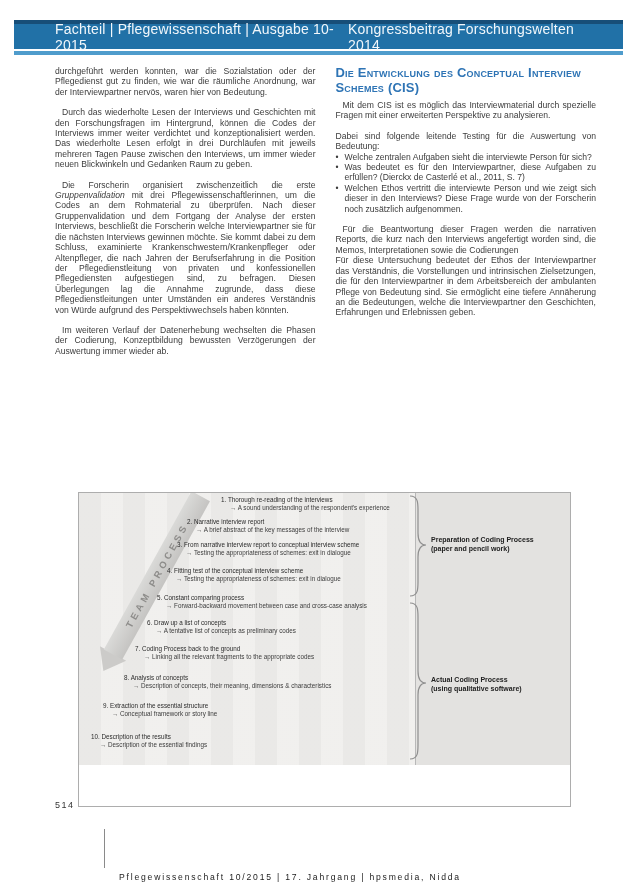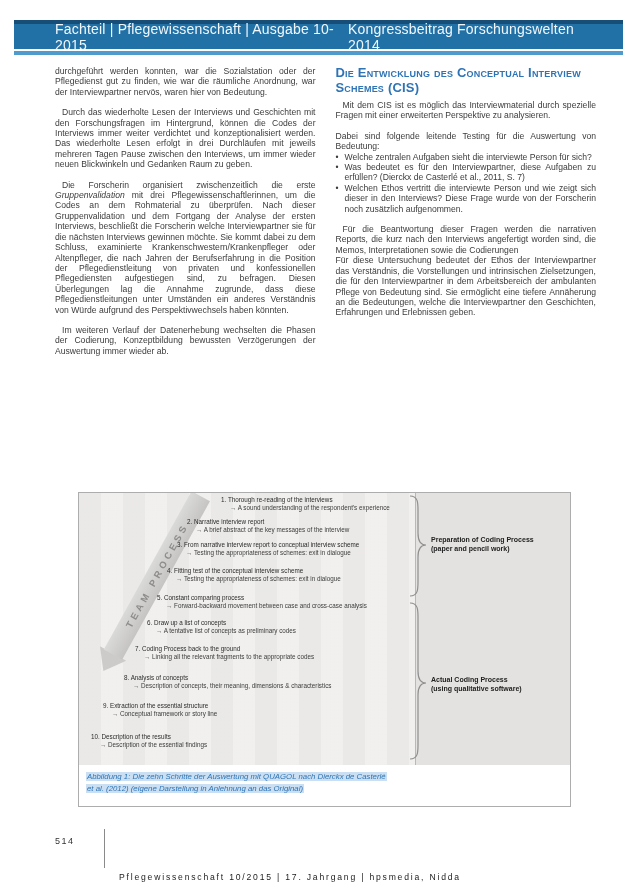--- a/index.html
+++ b/index.html
@@ -39,21 +39,21 @@
   .step .sub{padding-left:9px;color:#3c3c3c;}
   .glabel{position:absolute;left:352px;width:138px;font-size:7px;line-height:9px;font-weight:bold;color:#222;}
   .team-arrow{position:absolute;left:-23px;top:78px;width:195px;height:21px;transform:rotate(-61deg);}
   .team-band{position:absolute;left:14px;right:0;top:0;bottom:0;background:linear-gradient(#dadad8,#c5c4c2);display:flex;align-items:center;justify-content:center;}
   .team-head{position:absolute;left:-5px;top:-5px;width:0;height:0;border-right:20px solid #cccbc9;border-top:15.5px solid transparent;border-bottom:15.5px solid transparent;}
   .team-label{font-size:9.5px;font-weight:bold;letter-spacing:3.5px;color:#8d8c8a;white-space:nowrap;}
   .fig-caption{position:absolute;left:7px;top:278px;width:400px;font-size:7.8px;font-style:italic;color:var(--heading-blue);line-height:11.5px;}
   .fig-caption .hl{background:var(--caption-highlight);padding:0 1px;}
 
   
-  .footer-page{position:absolute;left:55px;top:836px;font-size:9px;letter-spacing:1.5px;color:#333;}
+  .footer-page{position:absolute;left:55px;top:800px;font-size:9px;letter-spacing:1.5px;color:#333;}
   .footer-divider{position:absolute;left:104px;top:829px;width:1px;height:39px;background:#8a8a8a;}
   .footer-text{position:absolute;left:119px;top:872px;font-size:8.6px;letter-spacing:1.8px;color:#222;}
 </style>
 </head>
 <body>
 
 <div class="page">
 
   <div class="header">
     <div class="header-dark"></div>
@@ -155,23 +155,19 @@
       <div class="glabel" style="top:42px;">
         <div>Preparation of Coding Process</div>
         <div>(paper and pencil work)</div>
       </div>
       <div class="glabel" style="top:182px;">
         <div>Actual Coding Process</div>
         <div>(using qualitative software)</div>
       </div>
     </div>
 
-    <div class="fig-caption">
-      <div><span class="hl">Abbildung 1: Die zehn Schritte der Auswertung mit QUAGOL nach Dierckx de Casterlé</span></div>
-      <div><span class="hl">et al. (2012) (eigene Darstellung in Anlehnung an das Original)</span></div>
-    </div>
   </div>
 
   <div class="footer-page">514</div>
   <div class="footer-divider"></div>
   <div class="footer-text">Pflegewissenschaft 10/2015 | 17. Jahrgang | hpsmedia, Nidda</div>
 
 </div>
 
 </body></html>

